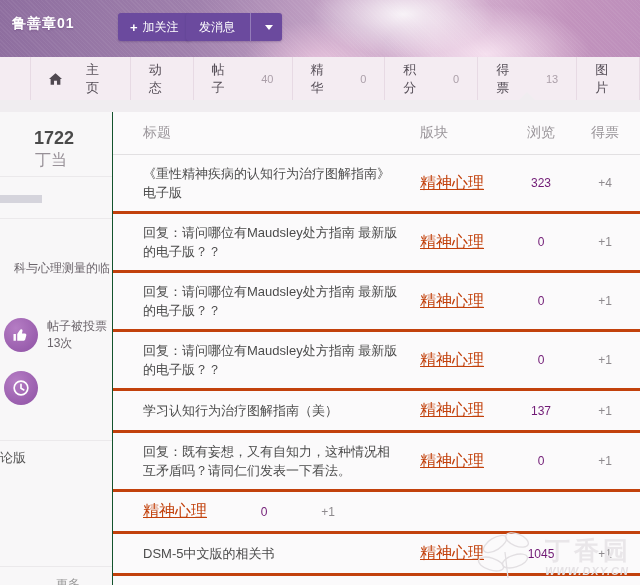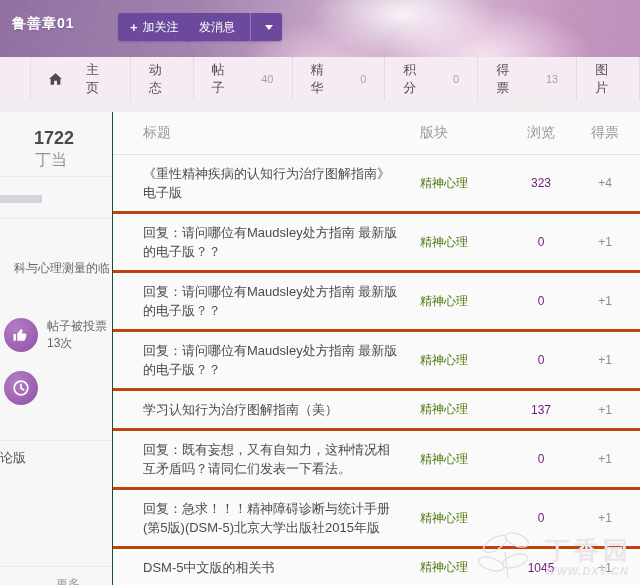--- a/index.html
+++ b/index.html
@@ -85,21 +85,21 @@
   }
   .col-title{ flex:1; padding-right:18px; }
   .col-board{ width:82px; }
   .col-views{ width:78px; text-align:center; }
   .col-votes{ width:50px; text-align:center; }
   .row{
     display:flex; align-items:center; padding:9px 10px 9px 30px;
     border-bottom:3px solid #c2410c;
   }
   .row .col-title{ font-size:13px; color:#4c4c4c; line-height:19px; cursor:pointer; }
-  .row .col-board{ font-size:12px; color:#4d7c0f; cursor:pointer; }
+  .row .col-board{ font-size:16px; color:#c2410c; cursor:pointer;text-decoration:underline; }
   .row .col-views{ font-size:12px; color:#701a75; }
   .row .col-votes{ font-size:12px; color:#8e8a8e; }
 
   .watermark{
     position:absolute; right:8px; bottom:2px; display:flex; align-items:center; gap:6px;
     pointer-events:none; z-index:1;
   }
   .wm-name{ font-size:25px; color:#e9e6e9; letter-spacing:4px; font-weight:bold; }
   .wm-url{ font-size:11px; color:#e4e1e4; font-weight:bold; font-style:italic; letter-spacing:1px; }
 </style>
@@ -252,21 +252,20 @@
   </div>
 
   <div class="row">
     <span class="col-title">回复：既有妄想，又有自知力，这种情况相互矛盾吗？请同仁们发表一下看法。</span>
     <span class="col-board">精神心理</span>
     <span class="col-views">0</span>
     <span class="col-votes">+1</span>
   </div>
 
   <div class="row">
-    <span class="col-title">回复：急求！！！精神障碍诊断与统计手册(第5版)(DSM-5)北京大学出版社2015年版</span>
     <span class="col-board">精神心理</span>
     <span class="col-views">0</span>
     <span class="col-votes">+1</span>
   </div>
 
   <div class="row">
     <span class="col-title">DSM-5中文版的相关书</span>
     <span class="col-board">精神心理</span>
     <span class="col-views">1045</span>
     <span class="col-votes">+1</span>

